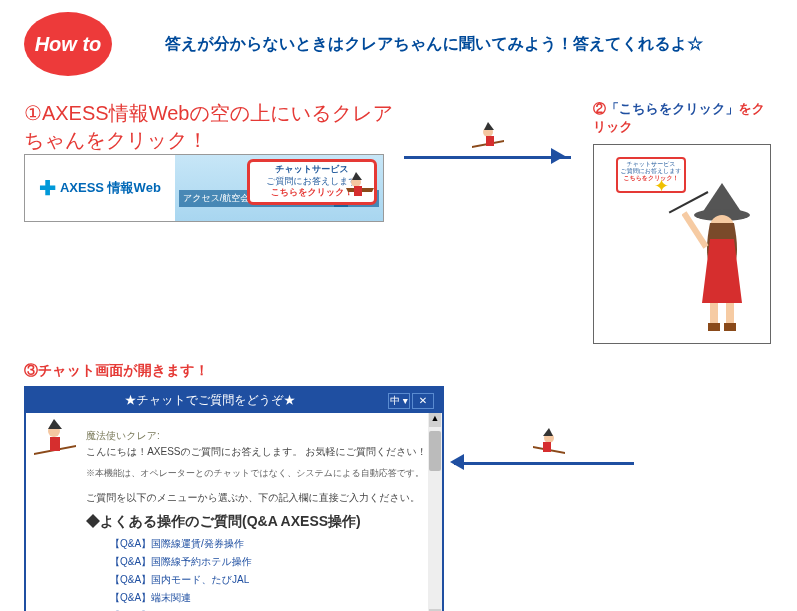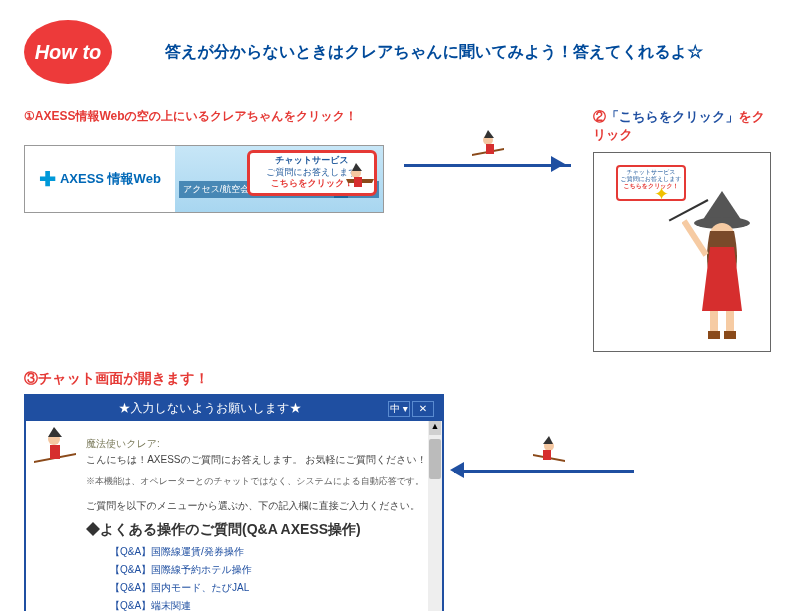--- a/index.html
+++ b/index.html
@@ -1,24 +1,24 @@
 <!DOCTYPE html>
 <html><head>
 <meta charset="utf-8">
 <style>
   * { box-sizing: border-box; margin: 0; padding: 0; }
   body { font-family: "Hiragino Kaku Gothic ProN", "Meiryo", sans-serif; background: #fff; width: 797px; height: 611px; position: relative; overflow: hidden; }
-  .page { position: relative; width: 100%; height: 100%; padding: 20px 24px; }
+  .page { position: relative; width: 100%; height: 100%; padding: 12px 24px; }
   .howto-row { display: flex; align-items: center; gap: 12px; }
   .howto-badge { background: #ed3a3a; color: #fff; border-radius: 50%; width: 88px; height: 64px; display: flex; align-items: center; justify-content: center; font-weight: bold; font-size: 20px; font-style: italic; position: relative; }
   .howto-badge::after { content: ""; position: absolute; bottom: -8px; left: 50%; transform: translateX(-50%); border: 8px solid transparent; border-top-color: #ed3a3a; }
   .lead { color: #004a9a; font-weight: bold; font-size: 16px; margin-left: 41px; }
   .step-row { margin-top: 24px; display: flex; align-items: flex-start; gap: 0; }
   .step1-col { width: 380px; }
-  .step1-label { color: #e53935; font-weight: bold; font-size: 12px; margin-bottom: 20px; }
+  .step1-label { color: #e53935; font-weight: normal; font-size: 20px; margin-bottom: 0; }
   .axess-banner { border: 1px solid #999; width: 360px; height: 68px; position: relative; background: linear-gradient(#c7e6f7,#a8d6f0); display: flex; }
   .axess-logo-area { width: 150px; background: #fff; display: flex; align-items: center; justify-content: center; gap: 4px; font-size: 13px; color: #0068b7; font-weight: bold; }
   .axess-plus { color: #0099d9; font-size: 20px; }
   .banner-right { flex: 1; position: relative; }
   .banner-text1 { position: absolute; bottom: 14px; left: 4px; font-size: 9px; color: #fff; background: rgba(0,80,140,0.6); padding: 2px 4px; }
   .banner-text2 { position: absolute; bottom: 14px; right: 4px; font-size: 9px; color: #fff; background: rgba(0,80,140,0.6); padding: 2px 4px; }
   .chat-callout { position: absolute; top: 4px; left: 72px; width: 130px; height: 46px; background: #fff; border: 3px solid #e53935; border-radius: 6px; padding: 2px 4px; font-size: 9px; color: #215a9c; text-align: center; line-height: 1.3; }
   .chat-callout .l1 { font-weight: bold; color: #215a9c; }
   .chat-callout .l3 { color: #e53935; font-weight: bold; }
   .callout-witch { position: absolute; right: -4px; top: 10px; }
@@ -145,21 +145,21 @@
         </span>
       </div>
     </div>
   </div>
 
   <div class="step3-area">
     <div class="step3-col">
       <div class="step3-label">③チャット画面が開きます！</div>
       <div class="chat-window">
         <div class="chat-title">
-          <span class="chat-title-text">★入力しないようお願いします★</span>
+          <span class="chat-title-text">★チャットでご質問をどうぞ★</span>
           <span class="chat-btn">中 ▾</span>
           <span class="chat-btn">✕</span>
         </div>
         <div class="chat-body">
           <div class="chat-icon-col">
             <span>
               <svg class="w-chat" viewBox="0 0 46 44">
                   <polygon points="2,34 44,26 44,28 2,36" fill="#8b4a1a"></polygon>
                   <circle cx="22" cy="12" r="6" fill="#f4c7a1"></circle>
                   <polygon points="16,10 22,0 30,10" fill="#333"></polygon>

